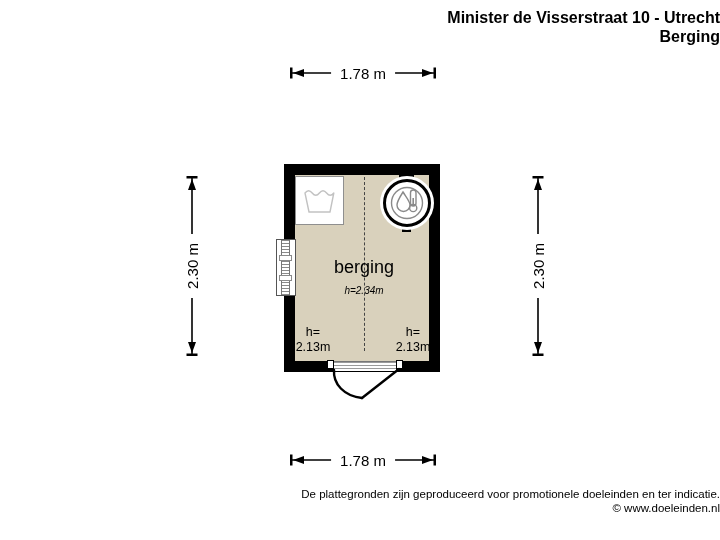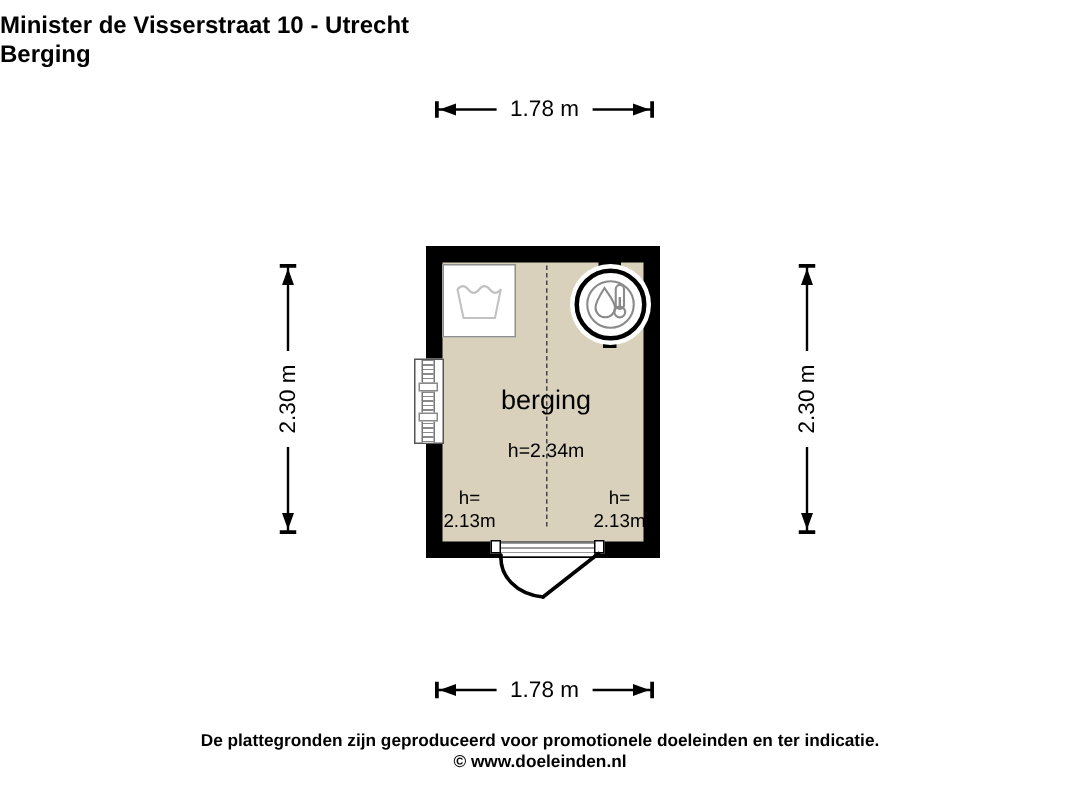--- a/index.html
+++ b/index.html
@@ -12,21 +12,21 @@
     width: 720px;
     height: 540px;
     background: #ffffff;
     overflow: hidden;
     color: #000;
   }
   
   .title {
     position: absolute;
     top: 8px; left: 0; width: 100%;
-    text-align: left;
+    text-align: right;
     font-size: 16px;
     font-weight: bold;
     line-height: 19px;
   }
   
   .dim-svg { position: absolute; }
   .dim-label {
     position: absolute;
     background: #ffffff;
     border-radius: 8px;
@@ -68,24 +68,25 @@
   }
   .room-name {
     position: absolute;
     left: 80px; top: 103px;
     transform: translate(-50%, -50%);
     font-size: 18px;
     white-space: nowrap;
   }
   .room-height {
     position: absolute;
-    left: 80px; top: 136px;
-    transform: translate(-50%, -50%);
-    font-size: 13px;
-    white-space: nowrap;
+    left: 80px; top: 126px;
+    transform: translate(-50%, -50%);
+    font-size: 10px;
+    white-space: nowrap;
+    font-style: italic;
   }
   .h-mark {
     position: absolute;
     transform: translate(-50%, -50%);
     font-size: 12.5px;
     line-height: 15px;
     text-align: center;
     white-space: nowrap;
   }
   
@@ -128,23 +129,23 @@
     width: 62px; height: 10px;
     background: repeating-linear-gradient(to bottom, #9a9a9a 0 1px, #ffffff 1px 3px);
     border-top: 1px solid #777;
     box-sizing: border-box;
   }
   .door-swing { position: absolute; left: 320px; top: 366px; }
   
   .footer {
     position: absolute;
     top: 488px; left: 0; width: 100%;
-    text-align: center;
+    text-align: right;
     font-size: 11.5px;
-    font-weight: bold;
+    font-weight: normal;
     line-height: 13.5px;
   }
 </style>
 </head>
 <body>
 
 <div class="canvas">
 
   <div class="title">
     <div>Minister de Visserstraat 10 - Utrecht</div>

